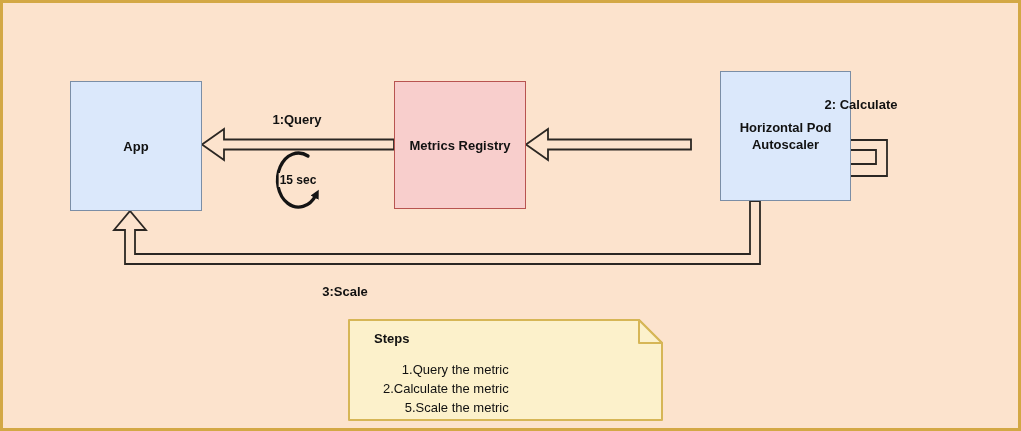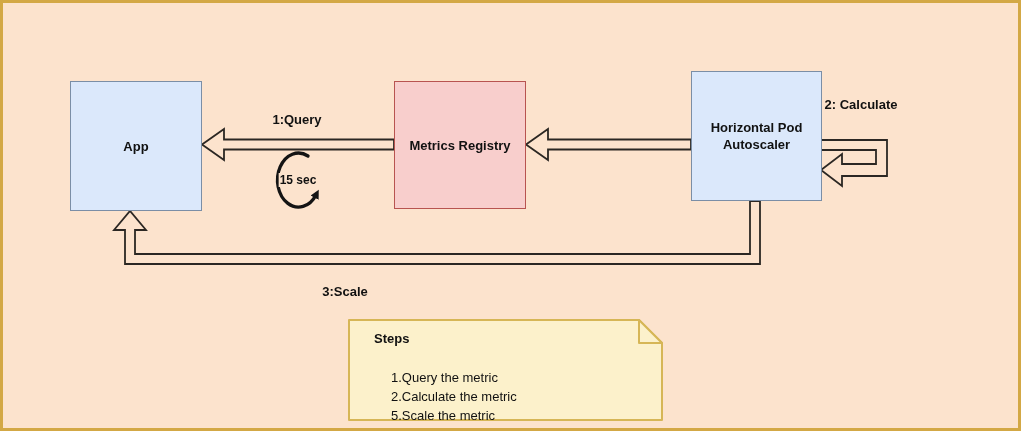--- a/index.html
+++ b/index.html
@@ -72,33 +72,33 @@
     font-weight: bold;
     padding: 0 1px;
     white-space: nowrap;
     position: absolute;
     color: #111;
   }
 
   #note-overlay {
     position: absolute;
     left: 346px; top: 317px;
-    width: 313px; height: 89px;
+    width: 313px; height: 89px; text-align: right;
   }
   .note-title {
     position: absolute;
     left: 25px; top: 11px;
     font-size: 13px;
     font-weight: bold;
     color: #111;
   }
   .note-items {
     position: absolute;
     left: 26px; top: 32px;
-    margin: 16px; padding: 0;
+    margin: 8px; padding: 0;
     list-style: none;
     font-size: 13px;
     color: #111;
     line-height: 19px;
   }
 </style>
 </head>
 <body>
 
 <div id="canvas" style="background-color: rgb(252, 227, 205); border-color: rgb(211, 168, 69);">
@@ -127,21 +127,21 @@
   </svg>
 
   <div class="node" id="node-metrics" style="background-color: rgb(248, 206, 204); border-color: rgb(184, 84, 80);">
     <span class="node-label">Metrics Registry</span>
   </div>
 
   <div class="node" id="node-app" style="background-color: rgb(219, 232, 251); border-color: rgb(123, 142, 166);">
     <span class="node-label">App</span>
   </div>
 
-  <div class="node" id="node-hpa" style="background-color: rgb(219, 232, 251); border-color: rgb(123, 142, 166);">
+  <div class="node" id="node-hpa" style="background-color: rgb(219, 232, 251); border-color: rgb(123, 142, 166); margin-left: 29px;">
     <span class="node-label">Horizontal Pod Autoscaler</span>
   </div>
 
   <div class="edge-label" id="label-query">1:Query</div>
   <div class="edge-label" id="label-calculate">2: Calculate</div>
   <div class="edge-label" id="label-scale">3:Scale</div>
   <div id="label-interval" style="background-color: rgb(252, 227, 205);">15 sec</div>
 
   <div id="note-overlay">
     <div class="note-title">Steps</div>

